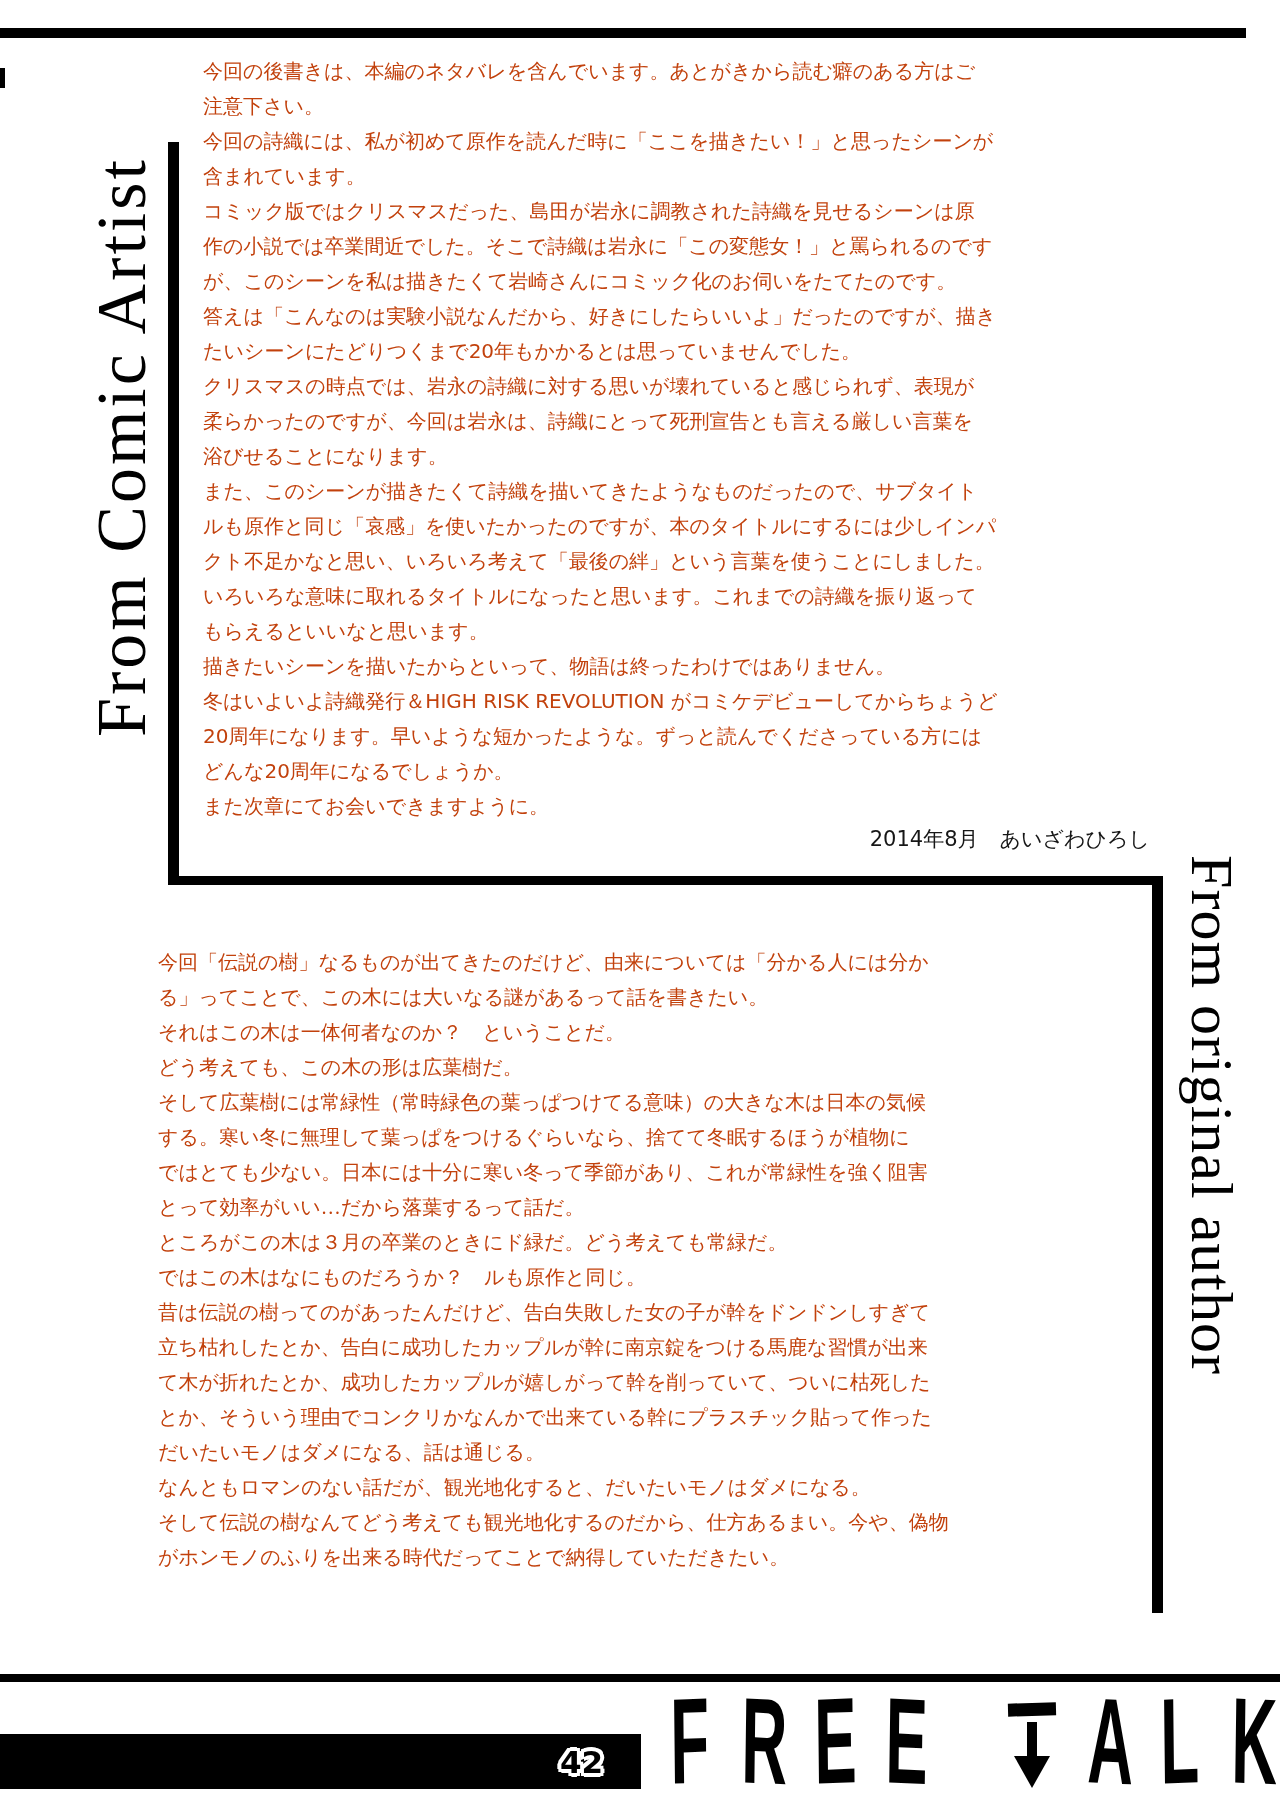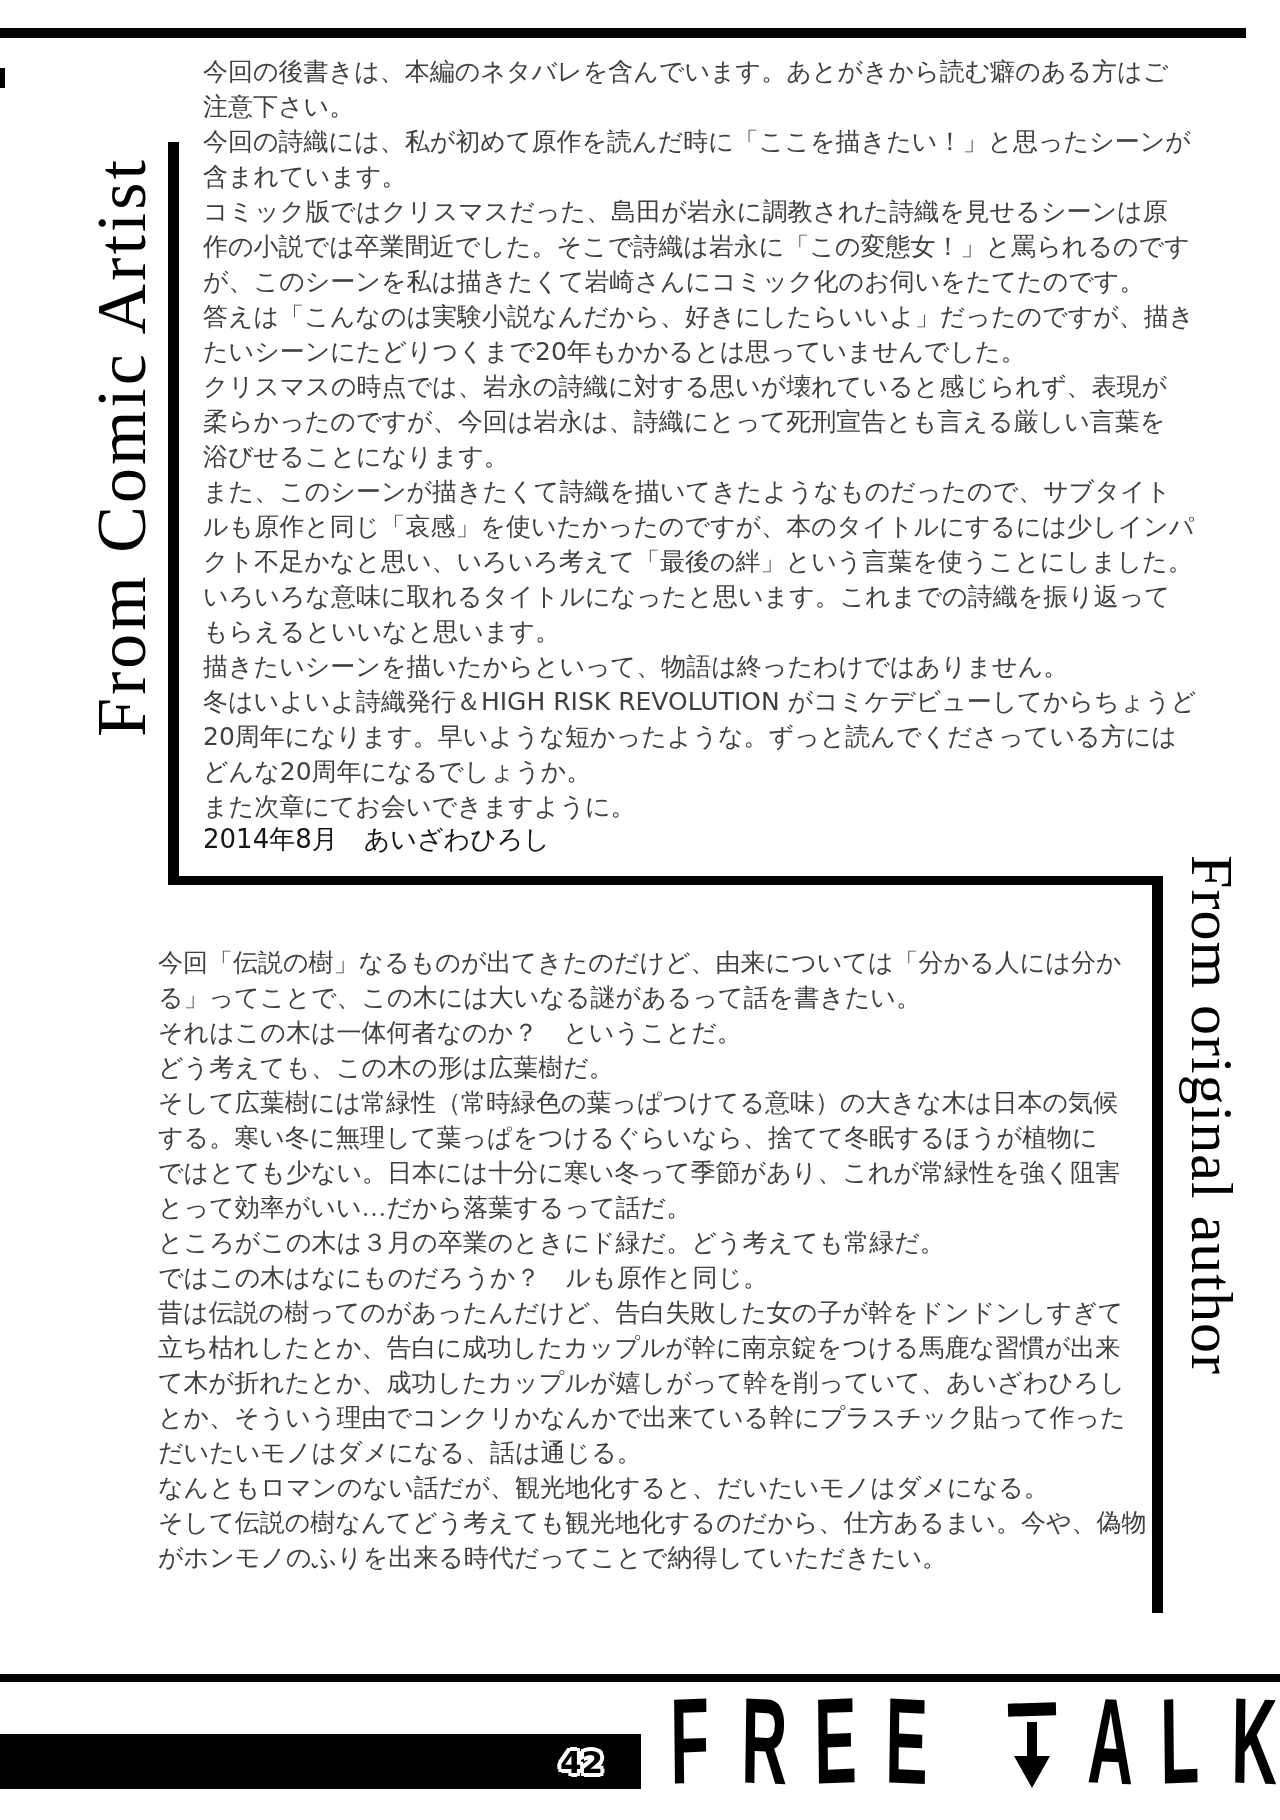--- a/index.html
+++ b/index.html
@@ -6,25 +6,25 @@
   .page{
     position:relative;width:1280px;height:1820px;background:#ffffff;
     overflow:hidden;margin:0 auto;
     font-family:"DejaVu Sans","Liberation Sans",sans-serif;color:#111;
   }
   .abs{position:absolute;}
   .rule{background:#000;}
   
   .textblock{position:absolute;}
   .jline{
-    height:35px;line-height:35px;font-size:25px;white-space:nowrap;
-    letter-spacing:0px;color:#404040;
+    height:35px;line-height:35px;font-size:20px;white-space:nowrap;
+    letter-spacing:0px;color:#c2410c;
   }
   .sig{
-    position:absolute;font-size:26px;line-height:30px;text-align:left;
+    position:absolute;font-size:21px;line-height:30px;text-align:right;
     color:#161616;white-space:nowrap;
   }
   
   .vlabel{
     position:absolute;font-family:"Liberation Serif","DejaVu Serif",serif;
     color:#000;text-align:center;white-space:nowrap;font-weight:500;
   }
   .vlabel.left{
     width:700px;height:90px;left:-228px;top:402px;line-height:90px;
     font-size:70px;letter-spacing:3px;transform:rotate(-90deg);
@@ -111,21 +111,21 @@
     <div class="jline">それはこの木は一体何者なのか？　ということだ。</div>
     <div class="jline">どう考えても、この木の形は広葉樹だ。</div>
     <div class="jline">そして広葉樹には常緑性（常時緑色の葉っぱつけてる意味）の大きな木は日本の気候</div>
     <div class="jline">する。寒い冬に無理して葉っぱをつけるぐらいなら、捨てて冬眠するほうが植物に</div>
     <div class="jline">ではとても少ない。日本には十分に寒い冬って季節があり、これが常緑性を強く阻害</div>
     <div class="jline">とって効率がいい…だから落葉するって話だ。</div>
     <div class="jline">ところがこの木は３月の卒業のときにド緑だ。どう考えても常緑だ。</div>
     <div class="jline">ではこの木はなにものだろうか？　ルも原作と同じ。</div>
     <div class="jline">昔は伝説の樹ってのがあったんだけど、告白失敗した女の子が幹をドンドンしすぎて</div>
     <div class="jline">立ち枯れしたとか、告白に成功したカップルが幹に南京錠をつける馬鹿な習慣が出来</div>
-    <div class="jline">て木が折れたとか、成功したカップルが嬉しがって幹を削っていて、あいざわひろし</div>
+    <div class="jline">て木が折れたとか、成功したカップルが嬉しがって幹を削っていて、ついに枯死した</div>
     <div class="jline">とか、そういう理由でコンクリかなんかで出来ている幹にプラスチック貼って作った</div>
     <div class="jline">だいたいモノはダメになる、話は通じる。</div>
     <div class="jline">なんともロマンのない話だが、観光地化すると、だいたいモノはダメになる。</div>
     <div class="jline">そして伝説の樹なんてどう考えても観光地化するのだから、仕方あるまい。今や、偽物</div>
     <div class="jline">がホンモノのふりを出来る時代だってことで納得していただきたい。</div>
   </div>
 
   <div class="abs rule" style="left:0;top:1674px;width:1280px;height:8px;"></div>
 
   <div class="footer-bar"></div>

